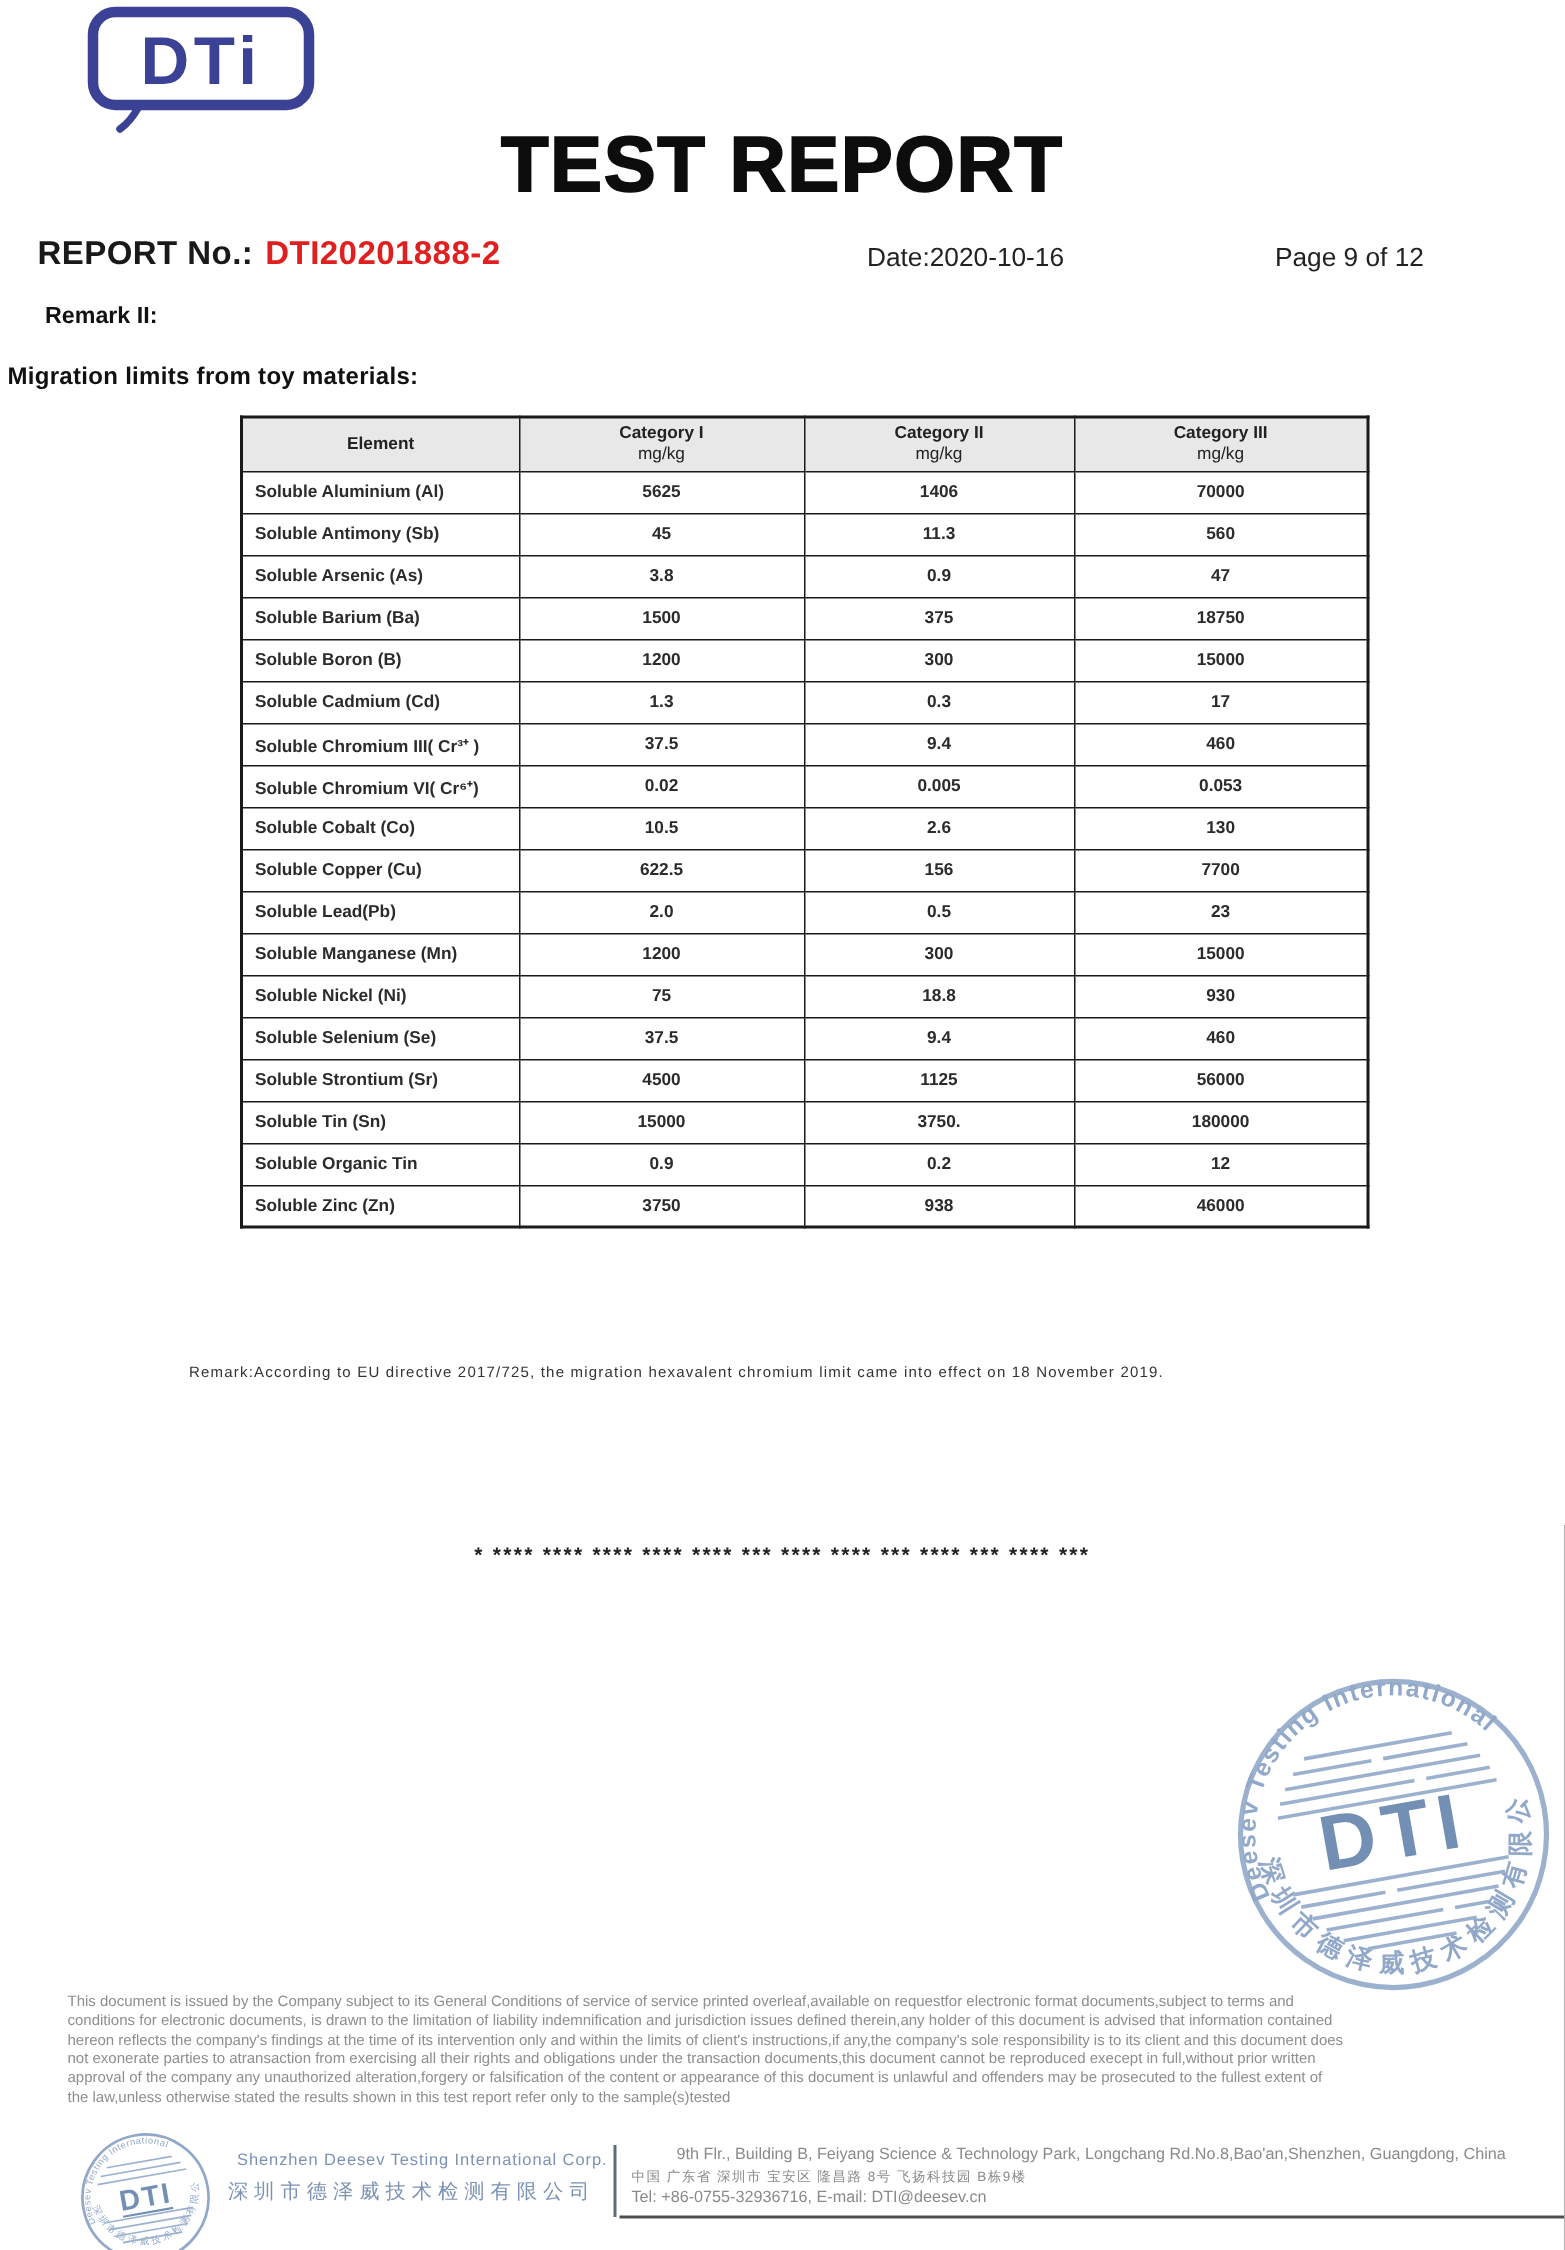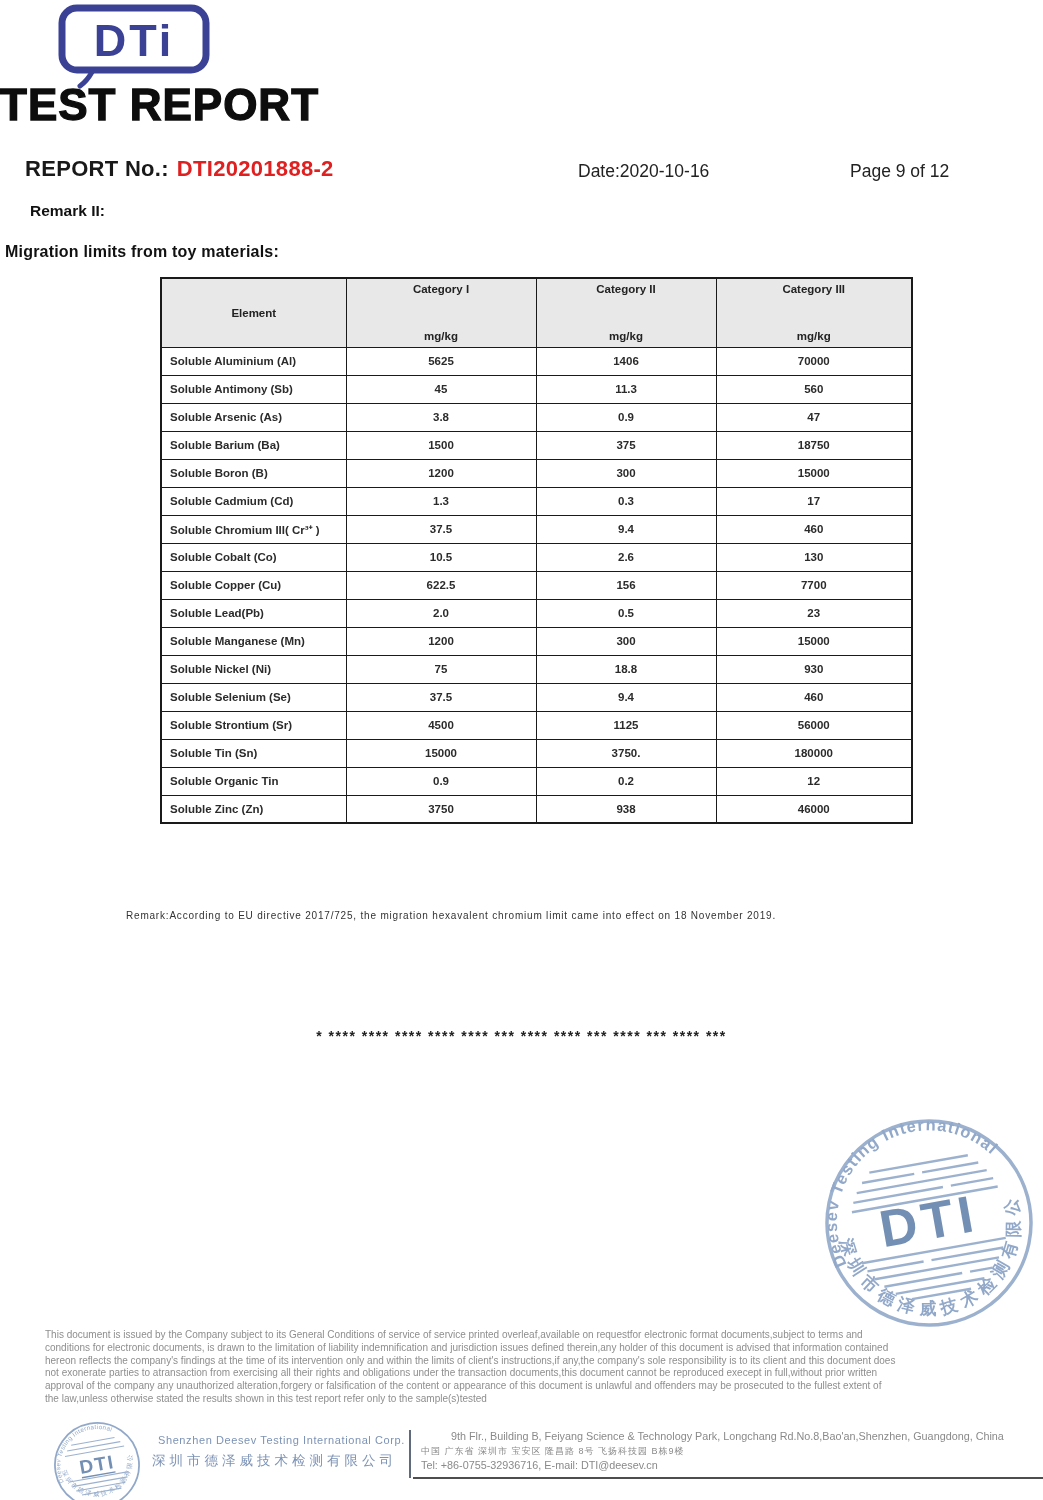--- a/index.html
+++ b/index.html
@@ -6,22 +6,22 @@
   *{box-sizing:border-box;}
   .page{
     position:relative;width:1043px;height:1500px;background:#ffffff;
     margin:0 auto;overflow:hidden;
     font-family:"Liberation Sans", sans-serif;color:#1c1c1c;
   }
   .abs{position:absolute;}
 
   
   .title{
-    left:0;top:80px;width:1043px;
-    font-size:44px;font-weight:bold;color:#0d0d0d;
+    left:0;top:80px;width:1043px;text-align:center;
+    font-size:52px;font-weight:bold;color:#0d0d0d;
     -webkit-text-stroke:1.3px #0d0d0d;letter-spacing:1px;
   }
   .meta-no{left:25px;top:156px;font-size:22px;font-weight:bold;color:#191919;letter-spacing:.3px;}
   .meta-no .red{margin-left:8px;}
   .meta-date{left:578px;top:161px;font-size:17.5px;color:#222;}
   .meta-page{left:850px;top:161px;font-size:17.5px;color:#222;}
   .remark-h{left:30px;top:202px;font-size:15.5px;font-weight:bold;color:#111;}
   .section-h{left:5px;top:243px;font-size:16px;font-weight:bold;color:#111;letter-spacing:.2px;}
 
   
@@ -32,21 +32,21 @@
   table.migration th{
     background:#e8e8e8;font-size:11.5px;font-weight:bold;color:#222;
     padding:3px 2px;line-height:1.25;height:34px;text-align:center;
   }
   table.migration td{
     height:28px;font-size:11.5px;font-weight:bold;color:#2b2b2b;
     text-align:center;padding:0 4px;overflow:hidden;white-space:nowrap;
   }
   table.migration td.cell-el{text-align:left;padding-left:8px;}
   col.c-el{width:185px;} col.c-1{width:190px;} col.c-2{width:180px;} col.c-3{width:196px;}
-  .unit{font-weight:bold;margin-top:33px;}
+  .unit{font-weight:normal;}
 
   .remark-note{left:126px;top:910px;font-size:10px;color:#333;white-space:nowrap;letter-spacing:.8px;}
   .separator{left:0;top:1028px;width:1043px;text-align:center;font-size:14px;font-weight:bold;color:#222;letter-spacing:1.5px;white-space:nowrap;}
 
   
   .legal{left:45px;top:1329px;width:998px;font-size:10px;line-height:12.8px;color:#8e8e8e;}
   .legal div{white-space:nowrap;}
 
   
   .company-en{left:158px;top:1434px;font-size:11px;color:#7c92b5;letter-spacing:.6px;}
@@ -143,20 +143,26 @@
             <td class="cell-val">0.3</td>
             <td class="cell-val">17</td>
           </tr>
           <tr>
             <td class="cell-el">Soluble Chromium III( Cr³⁺ )</td>
             <td class="cell-val">37.5</td>
             <td class="cell-val">9.4</td>
             <td class="cell-val">460</td>
           </tr>
           <tr>
+            <td class="cell-el">Soluble Chromium VI( Cr⁶⁺)</td>
+            <td class="cell-val">0.02</td>
+            <td class="cell-val">0.005</td>
+            <td class="cell-val">0.053</td>
+          </tr>
+          <tr>
             <td class="cell-el">Soluble Cobalt (Co)</td>
             <td class="cell-val">10.5</td>
             <td class="cell-val">2.6</td>
             <td class="cell-val">130</td>
           </tr>
           <tr>
             <td class="cell-el">Soluble Copper (Cu)</td>
             <td class="cell-val">622.5</td>
             <td class="cell-val">156</td>
             <td class="cell-val">7700</td>

